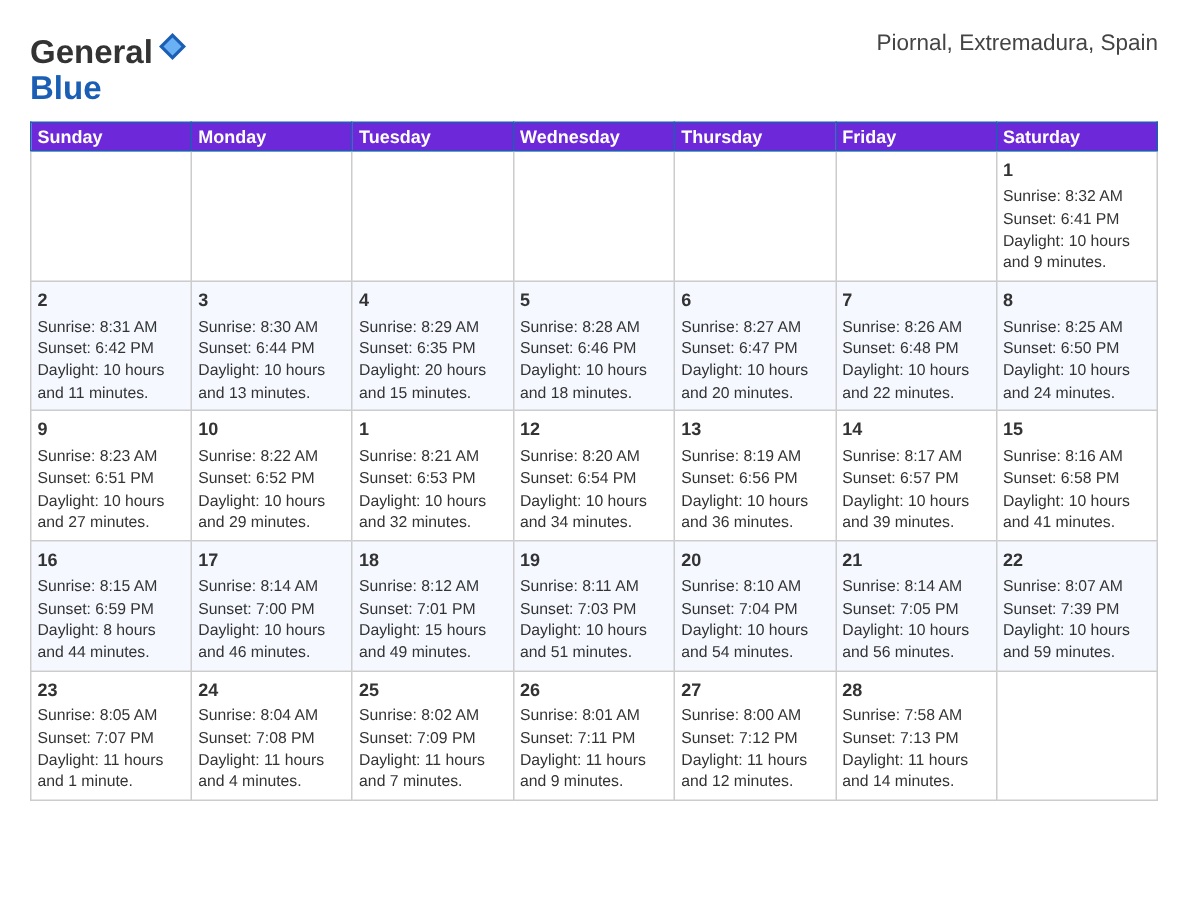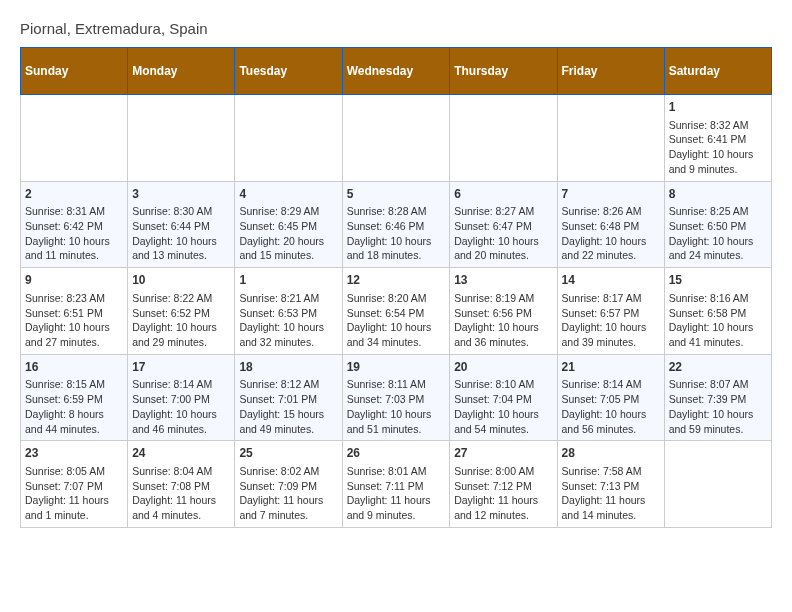--- a/index.html
+++ b/index.html
@@ -43,23 +43,23 @@
     .location {
       font-size: 15px;
       color: #444;
     }
     table {
       width: 100%;
       border-collapse: collapse;
       font-size: 11px;
     }
     thead tr th {
-      background: #a16207;
+      background: #6d28d9;
       color: #fff;
-      padding: 16px 4px;
+      padding: 2px 4px;
       text-align: left;
       font-size: 12px;
       font-weight: bold;
       border: 1px solid #1a5fb4;
     }
     tbody tr td {
       border: 1px solid #ccc;
       vertical-align: top;
       padding: 4px;
       height: 80px;
@@ -75,20 +75,33 @@
       margin-bottom: 2px;
     }
     .empty-cell { background: #fafafa; }
     tbody tr:nth-child(even) td { background: #f5f8ff; }
     tbody tr:nth-child(odd) td { background: #fff; }
   </style>
 </head>
 <body>
 
 <div class="header">
+  <div class="logo">
+    <div>
+      <div class="logo-text">
+        <span class="logo-general">General</span><svg class="logo-icon" viewBox="0 0 22 22">
+            <polygon points="11,2 20,11 11,20 2,11" fill="#1a5fb4"></polygon>
+            <polygon points="11,5 17,11 11,17 5,11" fill="#6ab0f5"></polygon>
+          </svg>
+      </div>
+      <div class="logo-text">
+        <span class="logo-blue">Blue</span>
+      </div>
+    </div>
+  </div>
   <div class="title-block">
     <div class="location">Piornal, Extremadura, Spain</div>
   </div>
 </div>
 
 <table>
   <thead>
     <tr id="header-row">
         <th>Sunday</th>
         <th>Monday</th>
@@ -123,21 +136,21 @@
         </td>
         <td>
           <span class="day-num">3</span>
           <div>Sunrise: 8:30 AM</div>
           <div>Sunset: 6:44 PM</div>
           <div>Daylight: 10 hours and 13 minutes.</div>
         </td>
         <td>
           <span class="day-num">4</span>
           <div>Sunrise: 8:29 AM</div>
-          <div>Sunset: 6:45 PM</div>
+          <div>Sunset: 6:35 PM</div>
           <div>Daylight: 20 hours and 15 minutes.</div>
         </td>
         <td>
           <span class="day-num">5</span>
           <div>Sunrise: 8:28 AM</div>
           <div>Sunset: 6:46 PM</div>
           <div>Daylight: 10 hours and 18 minutes.</div>
         </td>
         <td>
           <span class="day-num">6</span>

